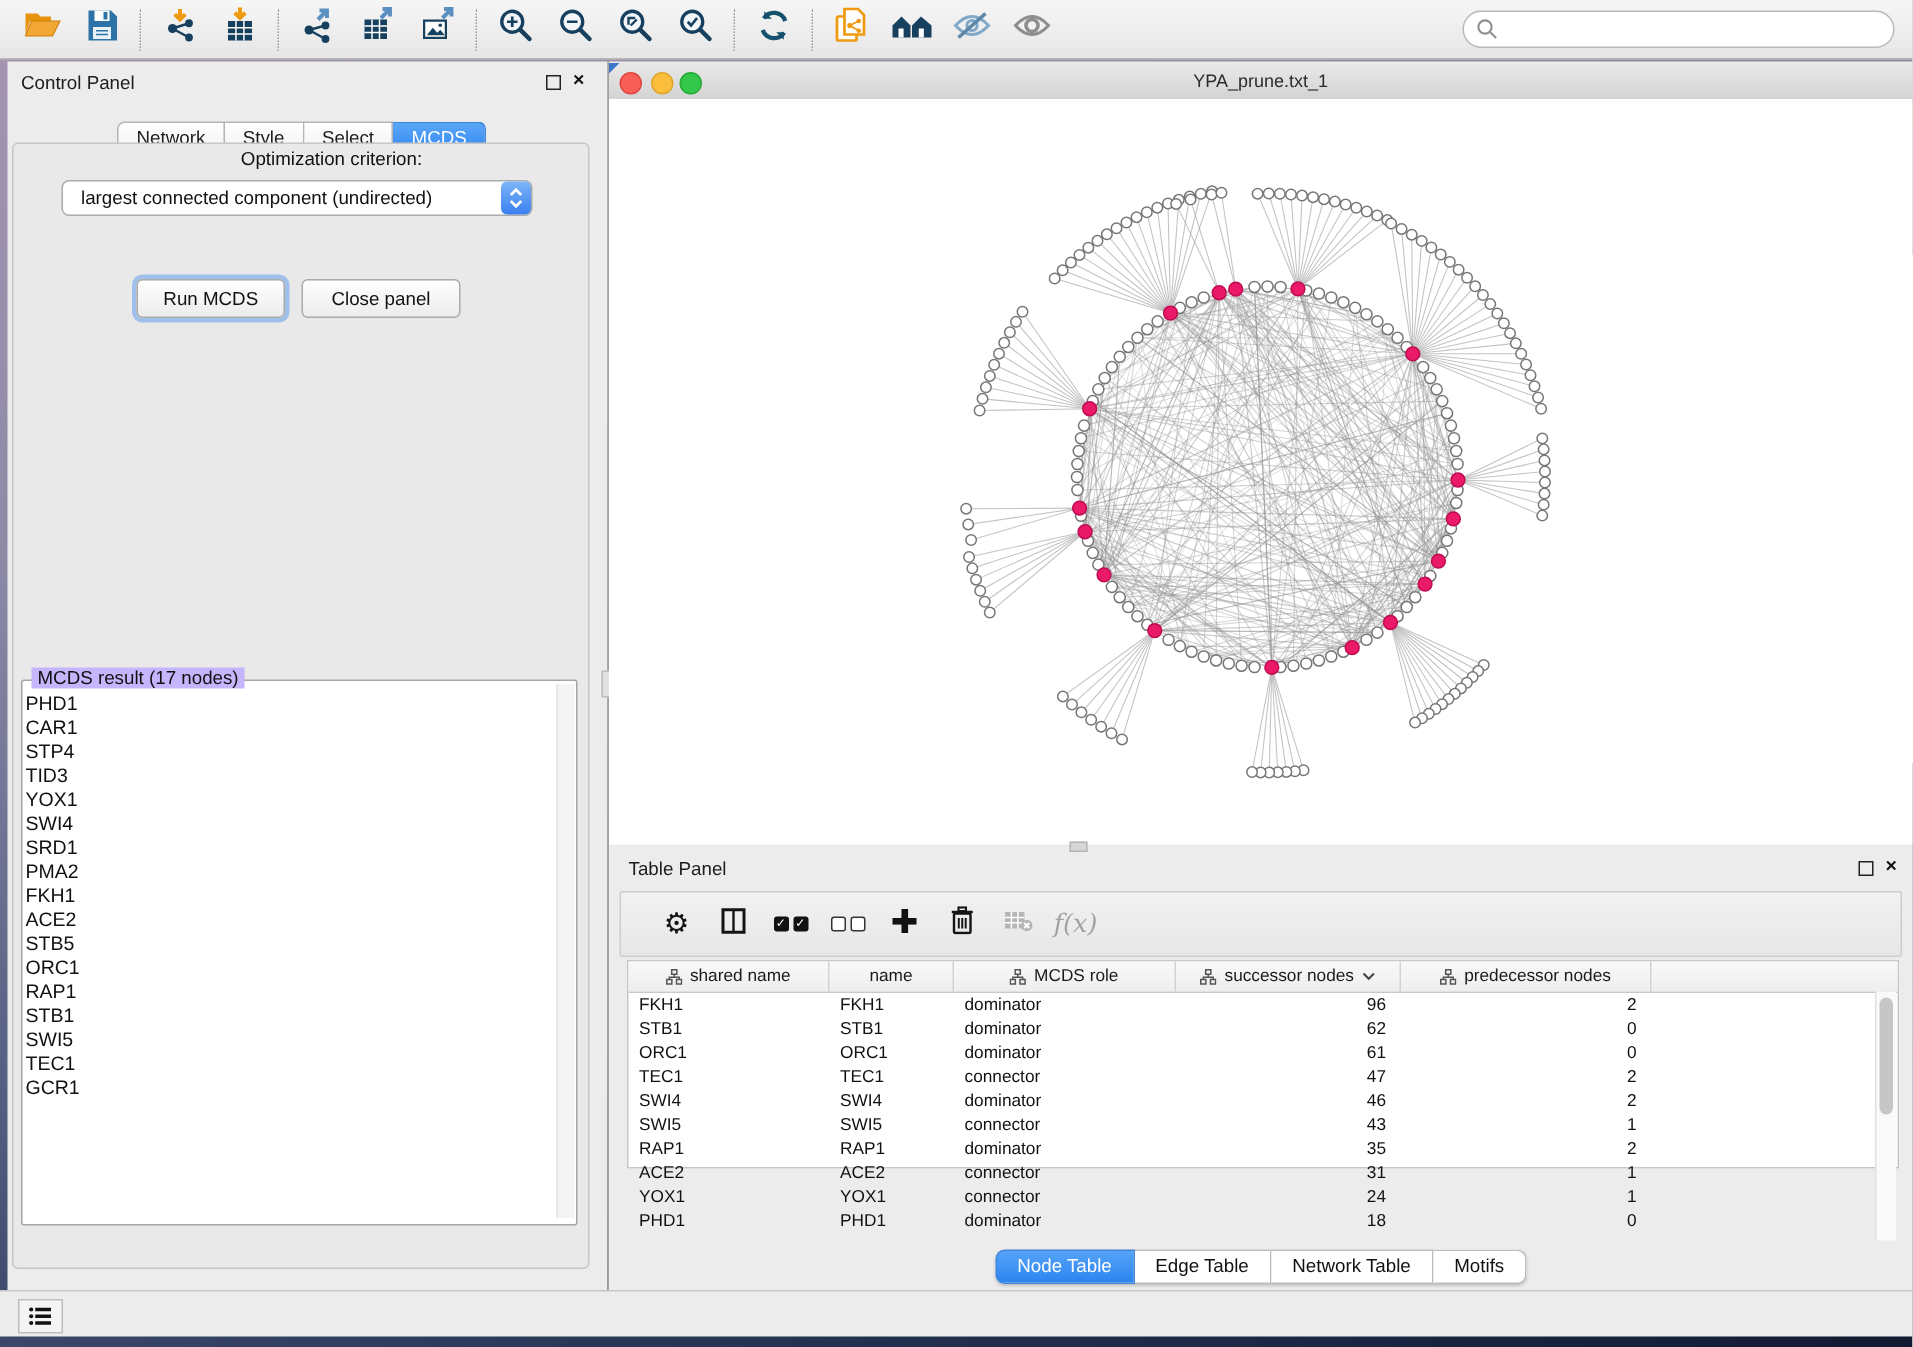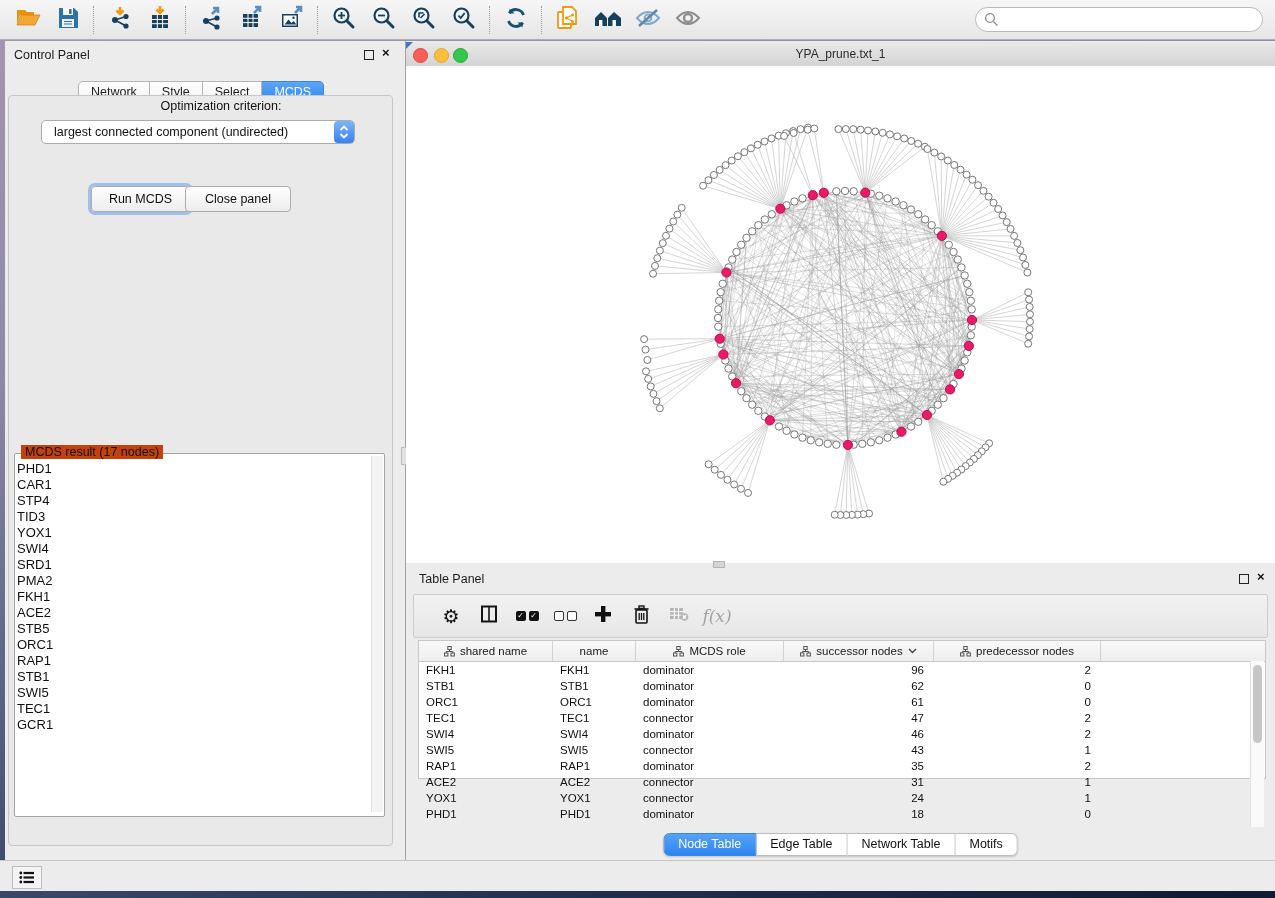--- a/index.html
+++ b/index.html
@@ -35,23 +35,23 @@
   #cp-inner{left:3px;top:54px;width:383px;height:749px;background:#e9e9e9;border:1px solid #c6c6c6;border-radius:4px;}
   #opt-label{left:0;top:58px;width:100%;text-align:center;font-size:12.5px;color:#111;padding-left:16px;}
   #criterion{left:36px;top:79px;width:314px;height:24px;background:#fff;border:1px solid #ababab;border-radius:5px;
      display:flex;align-items:center;box-sizing:border-box;}
   #criterion-text{padding-left:12px;font-size:12.5px;color:#111;flex:1;}
   #criterion-stepper{width:20px;height:22px;margin-right:0;border-radius:4px;
      background:linear-gradient(#7db4f8,#3a80ee);display:flex;flex-direction:column;align-items:center;justify-content:center;}
   .btn{background:linear-gradient(#ffffff,#ececec);border:1px solid #ababab;border-radius:4px;
      font-size:12.5px;color:#111;display:flex;align-items:center;justify-content:center;margin-top:32px;}
   #run-btn{left:86px;top:113px;width:97px;height:24px;box-shadow:0 0 0 3px rgba(110,165,235,.6);}
-  #closepanel-btn{left:180px;top:113px;width:104px;height:24px;}
+  #closepanel-btn{left:196px;top:113px;width:104px;height:24px;}
   #mcds-fieldset{left:9px;top:412px;width:369px;height:362px;border:1px solid #a5a5a5;border-radius:2px;background:#fff;}
-  #mcds-legend{left:16px;top:404px;background:#c2410c;padding:0 4px;font-size:12.5px;color:#111;}
+  #mcds-legend{left:16px;top:404px;background:#c4b5fd;padding:0 4px;font-size:12.5px;color:#111;}
   #mcds-list{left:11px;top:420px;width:352px;height:346px;overflow:hidden;background:#fff;}
   .mcds-item{font-size:13px;line-height:16px;color:#111;padding-left:1px;}
   #mcds-scroll{left:366px;top:415px;width:11px;height:356px;background:#f4f4f4;border-left:1px solid #e2e2e2;}
   
   #v-divider{left:405px;top:41px;width:1px;height:819px;background:#a2a2a2;}
   #v-handle{left:401px;top:447px;width:8px;height:16px;background:#e2e2e2;border:1px solid #bdbdbd;}
   
   #right-area{left:406px;top:41px;width:869px;height:819px;background:#ececec;}
   #net-titlebar{left:0;top:1px;width:869px;height:24px;background:linear-gradient(#e9e9e9,#d3d3d3);
      border-bottom:1px solid #ababab;}

